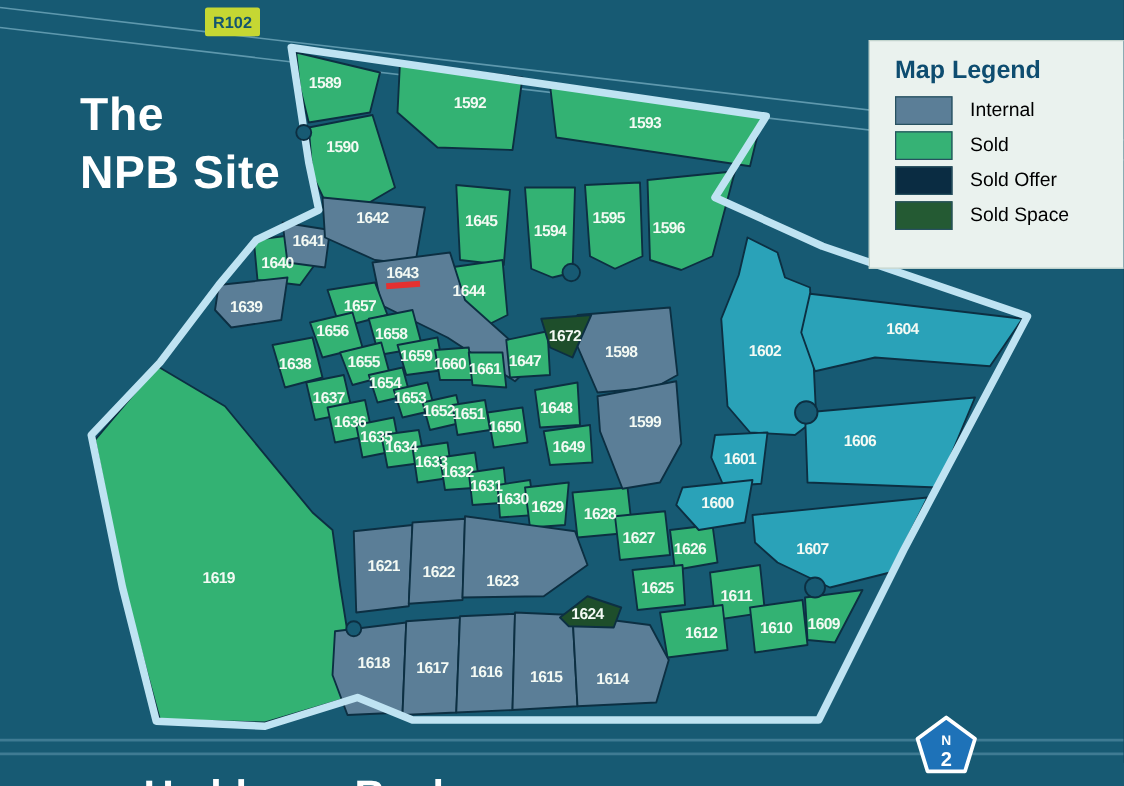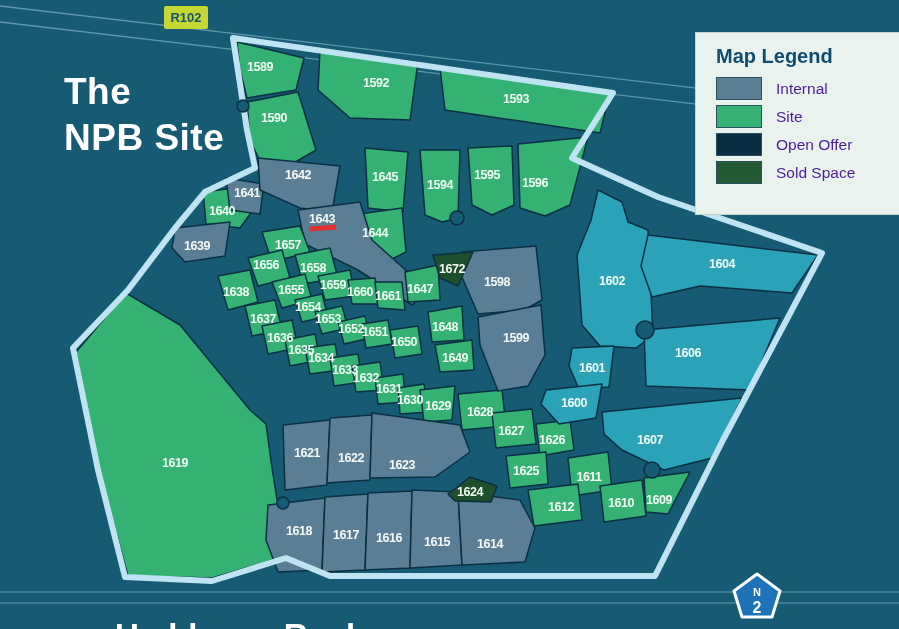--- a/index.html
+++ b/index.html
@@ -10,21 +10,21 @@
               font-size:12.5px;letter-spacing:-0.5px;}
   #main-title{position:absolute;left:64px;top:69px;color:#ffffff;
               font-size:37px;font-weight:800;line-height:46px;letter-spacing:0.5px;}
   #legend-panel{position:absolute;left:695px;top:32px;width:233px;height:183px;
                 background:#eaf2ee;box-sizing:border-box;padding:12px 0 0 20px;
                 border:1px solid #c2d4cd;}
   #legend-title{font-size:20px;font-weight:bold;color:#0e4d70;margin-bottom:9px;}
   .legend-row{display:flex;align-items:center;margin-bottom:5px;height:23px;}
   .legend-swatch{width:46px;height:23px;border:1px solid #27515f;box-sizing:border-box;
                  margin-right:14px;flex:none;}
-  .legend-label{font-size:15.5px;color:#4c1d95;}
+  .legend-label{font-size:15.5px;color:#000000;}
   #bottom-partial-label{position:absolute;left:115px;top:617px;color:#ffffff;
                         font-size:33px;font-weight:800;white-space:nowrap;}
 </style>
 </head>
 <body>
 
 <div id="stage">
 
   <svg id="site-svg" width="899" height="629" viewBox="0 0 899 629">
       <rect x="0" y="0" width="899" height="629" fill="#175a73"></rect>
@@ -184,25 +184,25 @@
   </div>
 
   <div id="legend-panel">
     <div id="legend-title">Map Legend</div>
     <div class="legend-row">
       <div class="legend-swatch" style="background: rgb(91, 126, 151);"></div>
       <div class="legend-label">Internal</div>
     </div>
     <div class="legend-row">
       <div class="legend-swatch" style="background: rgb(54, 178, 117);"></div>
-      <div class="legend-label">Site</div>
+      <div class="legend-label">Sold</div>
     </div>
     <div class="legend-row">
       <div class="legend-swatch" style="background: rgb(10, 44, 66);"></div>
-      <div class="legend-label">Open Offer</div>
+      <div class="legend-label">Sold Offer</div>
     </div>
     <div class="legend-row">
       <div class="legend-swatch" style="background: rgb(36, 90, 51);"></div>
       <div class="legend-label">Sold Space</div>
     </div>
   </div>
 
   <div id="bottom-partial-label">Umhlanga Rocks</div>
 </div>
 

